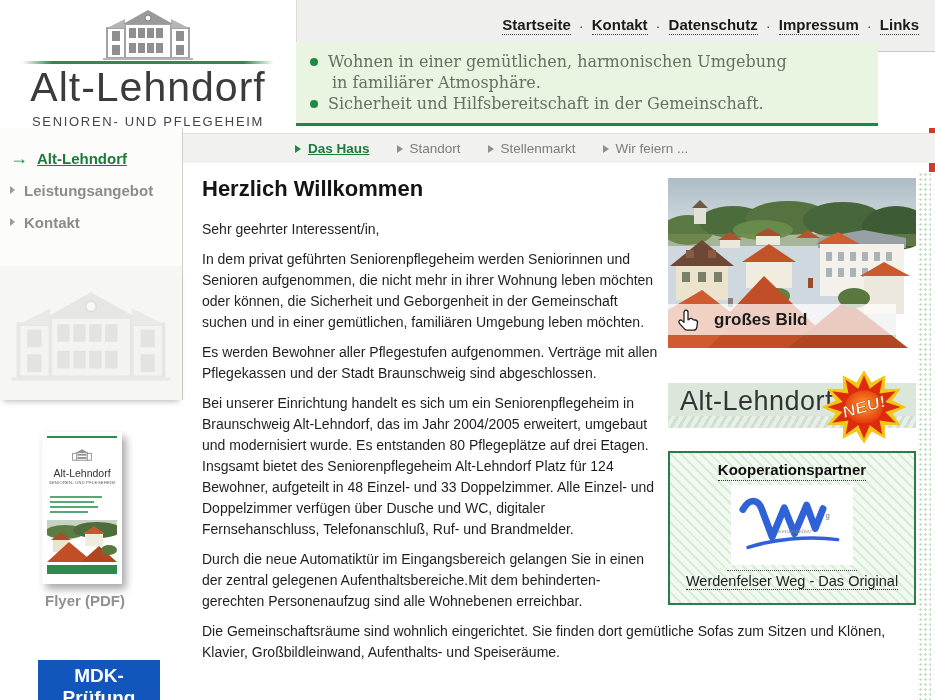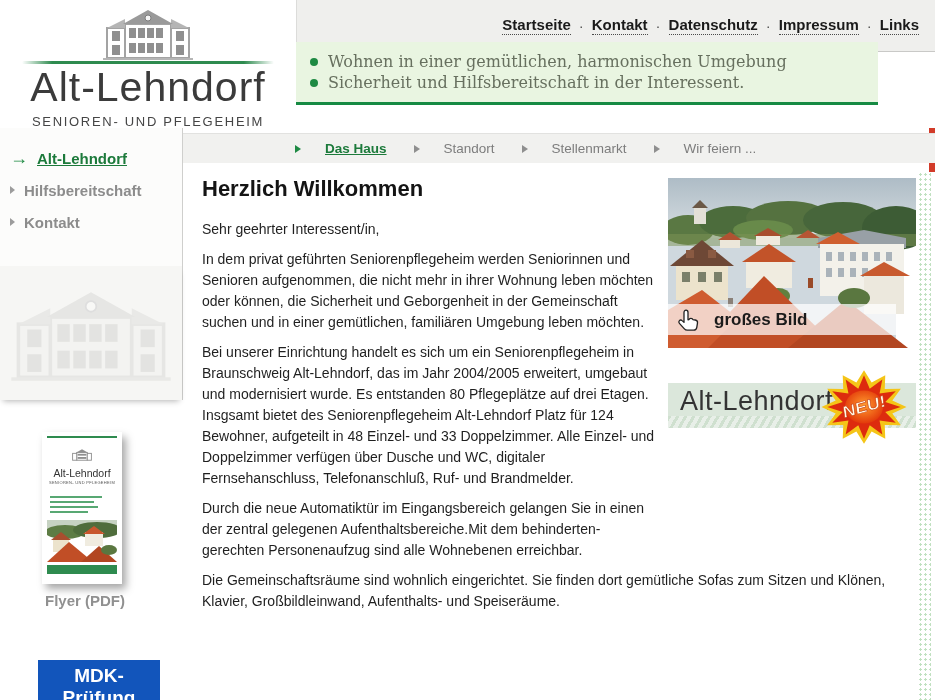--- a/index.html
+++ b/index.html
@@ -31,21 +31,21 @@
   .tag-indent{padding-left:22px;}
 
   
   .red-marker{position:absolute;top:128px;width:6px;height:44px;background:#d23b29;}
   .red-marker.l{left:0}.red-marker.r{right:0}
 
   
   .subnav{position:absolute;left:183px;top:133px;width:752px;height:30px;box-sizing:border-box;
     background:#f1f1ef;border-top:1px solid #e2e2e0;display:flex;align-items:center;
     padding-left:112px;gap:27px;font-size:13.5px;color:#7d7d7d;}
-  .subnav-item{display:flex;align-items:center;gap:24px;cursor:pointer;white-space:nowrap;}
+  .subnav-item{display:flex;align-items:center;gap:7px;cursor:pointer;white-space:nowrap;}
   .tri{width:0;height:0;border-left:6px solid #8f8f8f;border-top:4px solid transparent;border-bottom:4px solid transparent;}
   .subnav-item.active .tri{border-left-color:#1e8a43;}
   .subnav-item.active .lbl{color:#1c7a3b;font-weight:bold;text-decoration:underline;}
 
   
   .sidebar{position:absolute;left:0;top:128px;width:183px;height:272px;box-sizing:border-box;
     background:#fcfcfb;border-right:1px solid #cfcfcd;}
   .side-nav{padding:14px 0 0 10px;}
   .side-item{display:flex;align-items:center;gap:9px;height:32px;font-size:15px;font-weight:bold;
     color:#8c8c8c;cursor:pointer;}
@@ -153,23 +153,24 @@
   <span class="nav-link">Impressum</span>
   <span class="nav-sep">·</span>
   <span class="nav-link">Links</span>
 </div>
 
 <div class="tagline">
   <div class="tag-row">
     <span class="bullet"></span>
     <span>Wohnen in einer gemütlichen, harmonischen Umgebung</span>
   </div>
+  <div class="tag-indent">in familiärer Atmosphäre.</div>
   <div class="tag-row">
     <span class="bullet"></span>
-    <span>Sicherheit und Hilfsbereitschaft in der Interessent.</span>
+    <span>Sicherheit und Hilfsbereitschaft in der Gemeinschaft.</span>
   </div>
 </div>
 
 <div class="red-marker l"></div>
 <div class="red-marker r"></div>
 
 <div class="subnav">
   <div class="subnav-item active">
     <span class="tri"></span>
     <span class="lbl">Das Haus</span>
@@ -189,21 +190,21 @@
 </div>
 
 <div class="sidebar">
   <div class="side-nav">
     <div class="side-item active">
       <span class="side-arrow">→</span>
       <span class="lbl">Alt-Lehndorf</span>
     </div>
     <div class="side-item">
       <span class="tri"></span>
-      <span class="lbl">Hilfsbereitschaft</span>
+      <span class="lbl">Leistungsangebot</span>
     </div>
     <div class="side-item">
       <span class="tri"></span>
       <span class="lbl">Kontakt</span>
     </div>
   </div>
   <div class="watermark">
     <svg width="170" height="100" viewBox="0 0 96 54">
       <rect x="25" y="18" width="46" height="34" fill="#f3f3f1" stroke="#e6e6e4" stroke-width="2"></rect>
       <rect x="7" y="22" width="18" height="30" fill="#f3f3f1" stroke="#e6e6e4" stroke-width="2"></rect>
@@ -269,20 +270,21 @@
 
 <div class="mdk">
   <div>MDK-</div>
   <div>Prüfung</div>
 </div>
 
 <div class="main">
   <h1>Herzlich Willkommen</h1>
   <p>Sehr geehrter Interessent/in,</p>
   <p>In dem privat geführten Seniorenpflegeheim werden Seniorinnen und Senioren aufgenommen, die nicht mehr in ihrer Wohnung leben möchten oder können, die Sicherheit und Geborgenheit in der Gemeinschaft suchen und in einer gemütlichen, familiären Umgebung leben möchten.</p>
+  <p>Es werden Bewohner aller Pflegestufen aufgenommen. Verträge mit allen Pflegekassen und der Stadt Braunschweig sind abgeschlossen.</p>
   <p>Bei unserer Einrichtung handelt es sich um ein Seniorenpflegeheim in Braunschweig Alt-Lehndorf, das im Jahr 2004/2005 erweitert, umgebaut und modernisiert wurde. Es entstanden 80 Pflegeplätze auf drei Etagen. Insgsamt bietet des Seniorenpflegeheim Alt-Lehndorf Platz für 124 Bewohner, aufgeteilt in 48 Einzel- und 33 Doppelzimmer. Alle Einzel- und Doppelzimmer verfügen über Dusche und WC, digitaler Fernsehanschluss, Telefonanschluß, Ruf- und Brandmelder.</p>
   <p>Durch die neue Automatiktür im Eingangsbereich gelangen Sie in einen der zentral gelegenen Aufenthaltsbereiche.Mit dem behinderten-gerechten Personenaufzug sind alle Wohnebenen erreichbar.</p>
   <p class="wide">Die Gemeinschaftsräume sind wohnlich eingerichtet. Sie finden dort gemütliche Sofas zum Sitzen und Klönen, Klavier, Großbildleinwand, Aufenthalts- und Speiseräume.</p>
 </div>
 
 <div class="rightcol">
 
   <div class="photo">
     <svg width="248" height="170" viewBox="0 0 248 170">
       <defs>
@@ -357,15 +359,28 @@
             <stop offset="1" stop-color="#e03007"></stop>
         </radialGradient>
       </defs>
       <polygon fill="#f5c518" points="118,60 98.6,70.4 110.2,89 88.3,88.3 89,110.2 70.4,98.6 60,118 49.6,98.6 31,110.2 31.7,88.3 9.8,89 21.4,70.4 2,60 21.4,49.6 9.8,31 31.7,31.7 31,9.8 49.6,21.4 60,2 70.4,21.4 89,9.8 88.3,31.7 110.2,31 98.6,49.6"></polygon>
       <polygon fill="#dd2b0e" points="110,60 89,67.8 103.3,85 81.2,81.2 85,103.3 67.8,89 60,110 52.2,89 35,103.3 38.8,81.2 16.7,85 31,67.8 10,60 31,52.2 16.7,35 38.8,38.8 35,16.7 52.2,31 60,10 67.8,31 85,16.7 81.2,38.8 103.3,35 89,52.2"></polygon>
       <circle cx="60" cy="60" r="26" fill="url(#burst)"></circle>
       <text x="60" y="68" text-anchor="middle" transform="rotate(-18 60 60)" font-family="Liberation Sans, sans-serif" font-size="25" font-weight="bold" font-style="italic" fill="#fffbe8" stroke="#c33108" stroke-width="0.8">NEU!</text>
     </svg>
   </div>
 
+  <div class="koop">
+    <span class="koop-title">Kooperationspartner</span><br>
+    <div class="koop-logo">
+      <svg width="112" height="72" viewBox="0 0 130 80">
+        <path d="M8 22 C16 8 26 10 30 22 L42 54 L56 20 L68 50 L82 17 L92 44 L101 21" fill="none" stroke="#2f62d6" stroke-width="8" stroke-linecap="round" stroke-linejoin="round"></path>
+        <path d="M14 66 C42 57 84 52 118 57" fill="none" stroke="#2f62d6" stroke-width="4" stroke-linecap="round"></path>
+        <text x="48" y="49" font-family="DejaVu Serif, serif" font-style="italic" font-size="6" fill="#888">werdenfelser</text>
+        <text x="104" y="32" font-family="Liberation Sans, sans-serif" font-size="9" fill="#777">g</text>
+      </svg>
+    </div>
+    <div class="koop-dots"></div>
+    <span class="koop-link">Werdenfelser Weg - Das Original</span>
+  </div>
 </div>
 
 <div class="dotstrip"></div>
 
 </body></html>

